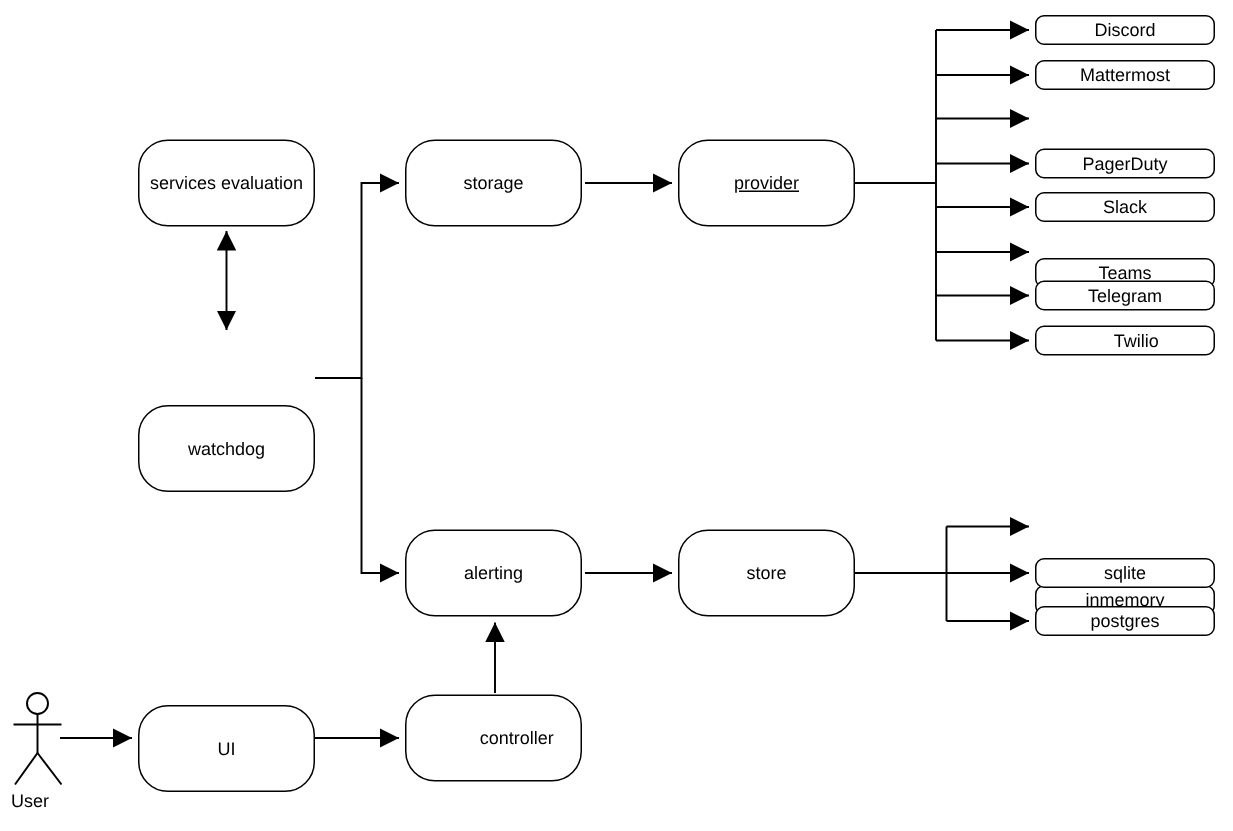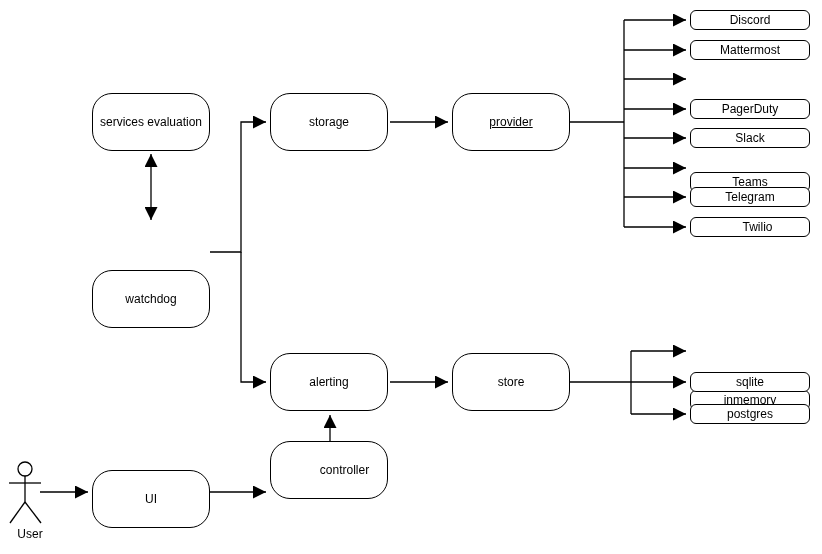--- a/index.html
+++ b/index.html
@@ -28,32 +28,32 @@
     width:120px;height:20px;
     box-sizing:border-box;
     border:1.3px solid #000;
     border-radius:6px;
     background:#fff;
     display:flex;align-items:center;justify-content:center;
     font-size:12px;
   }
   .actor-label{
     position:absolute;
-    left:10px;top:527px;width:40px;
+    left:0;top:527px;width:40px;
     font-size:12px;text-align:center;
   }
   
   .n-sev{left:92px;top:93px;}
   .n-watchdog{left:92px;top:230px;margin-top:40px;}
   .n-alerting{left:270px;top:93px;}
   .n-provider{left:452px;top:93px;text-decoration:underline;}
   .n-storage{left:270px;top:353px;}
   .n-store{left:452px;top:353px;}
   .n-ui{left:92px;top:470px;}
-  .n-controller{left:270px;top:441px;padding-left:31px;}
+  .n-controller{left:270px;top:463px;padding-left:31px;}
   
   .l-0{top:10px;}  .l-1{top:40px;}  .l-2{top:69px;}  .l-3{top:99px;}
   .l-4{top:128px;} .l-5{top:172px;justify-content:center;} .l-6{top:187px;justify-content:center;} .l-7{top:217px;padding-left:15px;}
   
   .s-0{top:350px;margin-top:40px;} .s-1{top:372px;} .s-2{top:404px;}
 </style>
 </head>
 <body>
 
 <div class="canvas">

